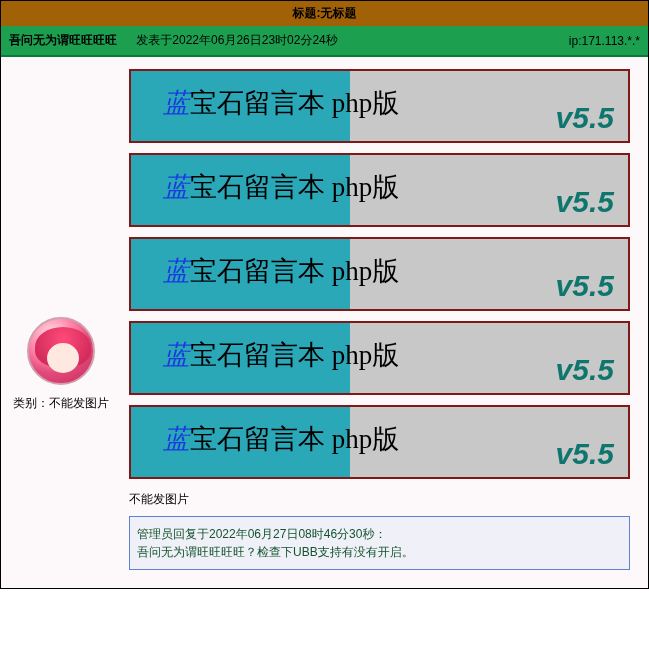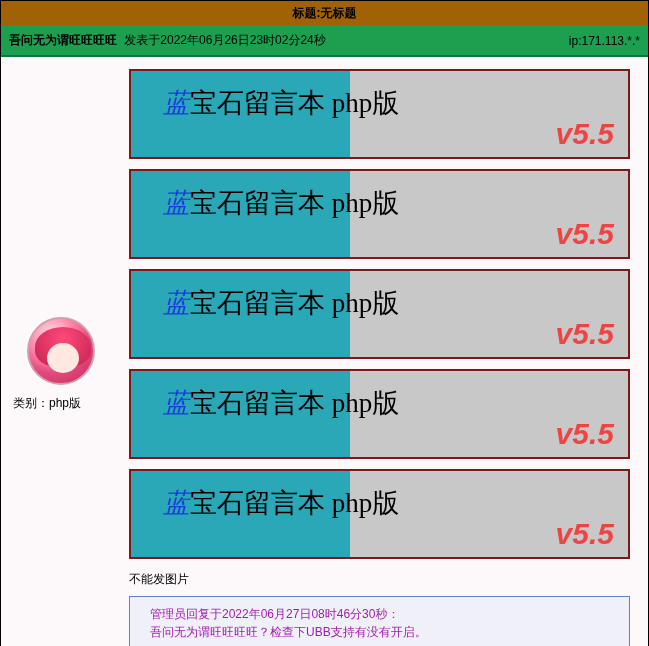--- a/index.html
+++ b/index.html
@@ -1,58 +1,58 @@
 <!DOCTYPE html>
 <html><head>
 <meta charset="utf-8">
 <style>
   * { box-sizing: border-box; margin: 0; padding: 0; }
   body { font-family: Arial, sans-serif; font-size: 12px; background: #fff; }
   .container { width: 649px; border: 1px solid #000; }
   .title-bar { background: #a16207; color: #000; text-align: center; padding: 4px 0; font-size: 12px; font-weight: bold; }
   .meta-bar { background: #1ca050; color: #000; padding: 6px 8px; font-size: 12px; display: flex; justify-content: space-between; align-items: center; border-bottom: 2px solid #0a7a3a; }
   .meta-left { font-weight: bold; }
-  .meta-left .posted { font-weight: normal; margin-left: 4px; }
+  .meta-left .posted { font-weight: normal; margin-left: 16px; }
   .body-wrap { display: flex; background: #fdf8fa; }
   .sidebar { width: 120px; display: flex; flex-direction: column; align-items: center; padding-top: 260px; padding-left: 4px; padding-right: 4px; }
   .avatar { width: 68px; height: 68px; border-radius: 50%; background: radial-gradient(circle at 35% 25%, #ffe0e8 0%, #ff7aa0 40%, #e04a7a 60%, #c82a5a 100%); position: relative; overflow: hidden; border: 2px solid #d0a0b0; }
   .avatar::before { content:""; position:absolute; top:8px; left:6px; width:56px; height:40px; background: radial-gradient(ellipse at 50% 30%, #ff4a7a 0%, #d02a5a 80%); border-radius: 50% 50% 40% 40%; }
   .avatar::after { content:""; position:absolute; top:24px; left:18px; width:32px; height:30px; background:#ffe8e0; border-radius:50%; }
   .category { margin-top: 10px; font-size: 12px; color: #000; align-self: flex-start; padding-left: 8px; }
   .content { flex: 1; padding: 12px 18px 18px 8px; }
-  .banner { border: 2px solid #801818; height: 90px; margin-bottom: 10px; display: flex; position: relative; overflow: hidden; }
+  .banner { border: 2px solid #801818; height: 74px; margin-bottom: 10px; display: flex; position: relative; overflow: hidden; }
   .banner-left { width: 44%; background: #2aa8b8; position: relative; }
   .banner-left::after { content:""; position:absolute; right:-40px; top:0; bottom:0; width:80px; background:#2aa8b8; border-radius: 0 50% 50% 0 / 0 50% 50% 0; }
   .banner-right { flex:1; background: #c8c8c8; position:relative; }
   .banner-title { position:absolute; left:32px; top:14px; font-size: 27px; font-family: "KaiTi","STKaiti",serif; color:#000; font-weight: normal; z-index:2; white-space: nowrap; }
   .banner-title .blue { color:#1a3ae0; font-style: italic; }
-  .banner-version { position:absolute; right:14px; bottom:6px; font-size:30px; color:#ef4444; font-weight:bold; font-style: italic; z-index:2; }
+  .banner-version { position:absolute; right:14px; bottom:6px; font-size:30px; color:#0f766e; font-weight:bold; font-style: italic; z-index:2; }
   .msg-text { margin-top: 12px; margin-bottom: 8px; font-size: 12px; color:#000; }
-  .reply-box { border: 1px solid #6080d0; background: #f0f0f8; padding: 8px 20px; font-size: 12px; color: #a21caf; line-height: 1.5; }
+  .reply-box { border: 1px solid #6080d0; background: #f0f0f8; padding: 8px 7px; font-size: 12px; color: #14532d; line-height: 1.5; }
 </style>
 </head>
 <body>
 
 <div class="container">
 
   <div class="title-bar">标题:无标题</div>
 
   <div class="meta-bar">
     <div class="meta-left">
       <span>吾问无为谓旺旺旺旺</span>
       <span class="posted">发表于2022年06月26日23时02分24秒</span>
     </div>
     <div>ip:171.113.*.*</div>
   </div>
 
   <div class="body-wrap">
 
     <div class="sidebar">
       <div class="avatar"></div>
-      <div class="category">类别：php版</div>
+      <div class="category">类别：不能发图片</div>
     </div>
 
     <div class="content">
 
       <div class="banner">
         <div class="banner-left"></div>
         <div class="banner-right"></div>
         <div class="banner-title">
           <span class="blue">蓝</span><span>宝石留言本 php版</span>
         </div>

